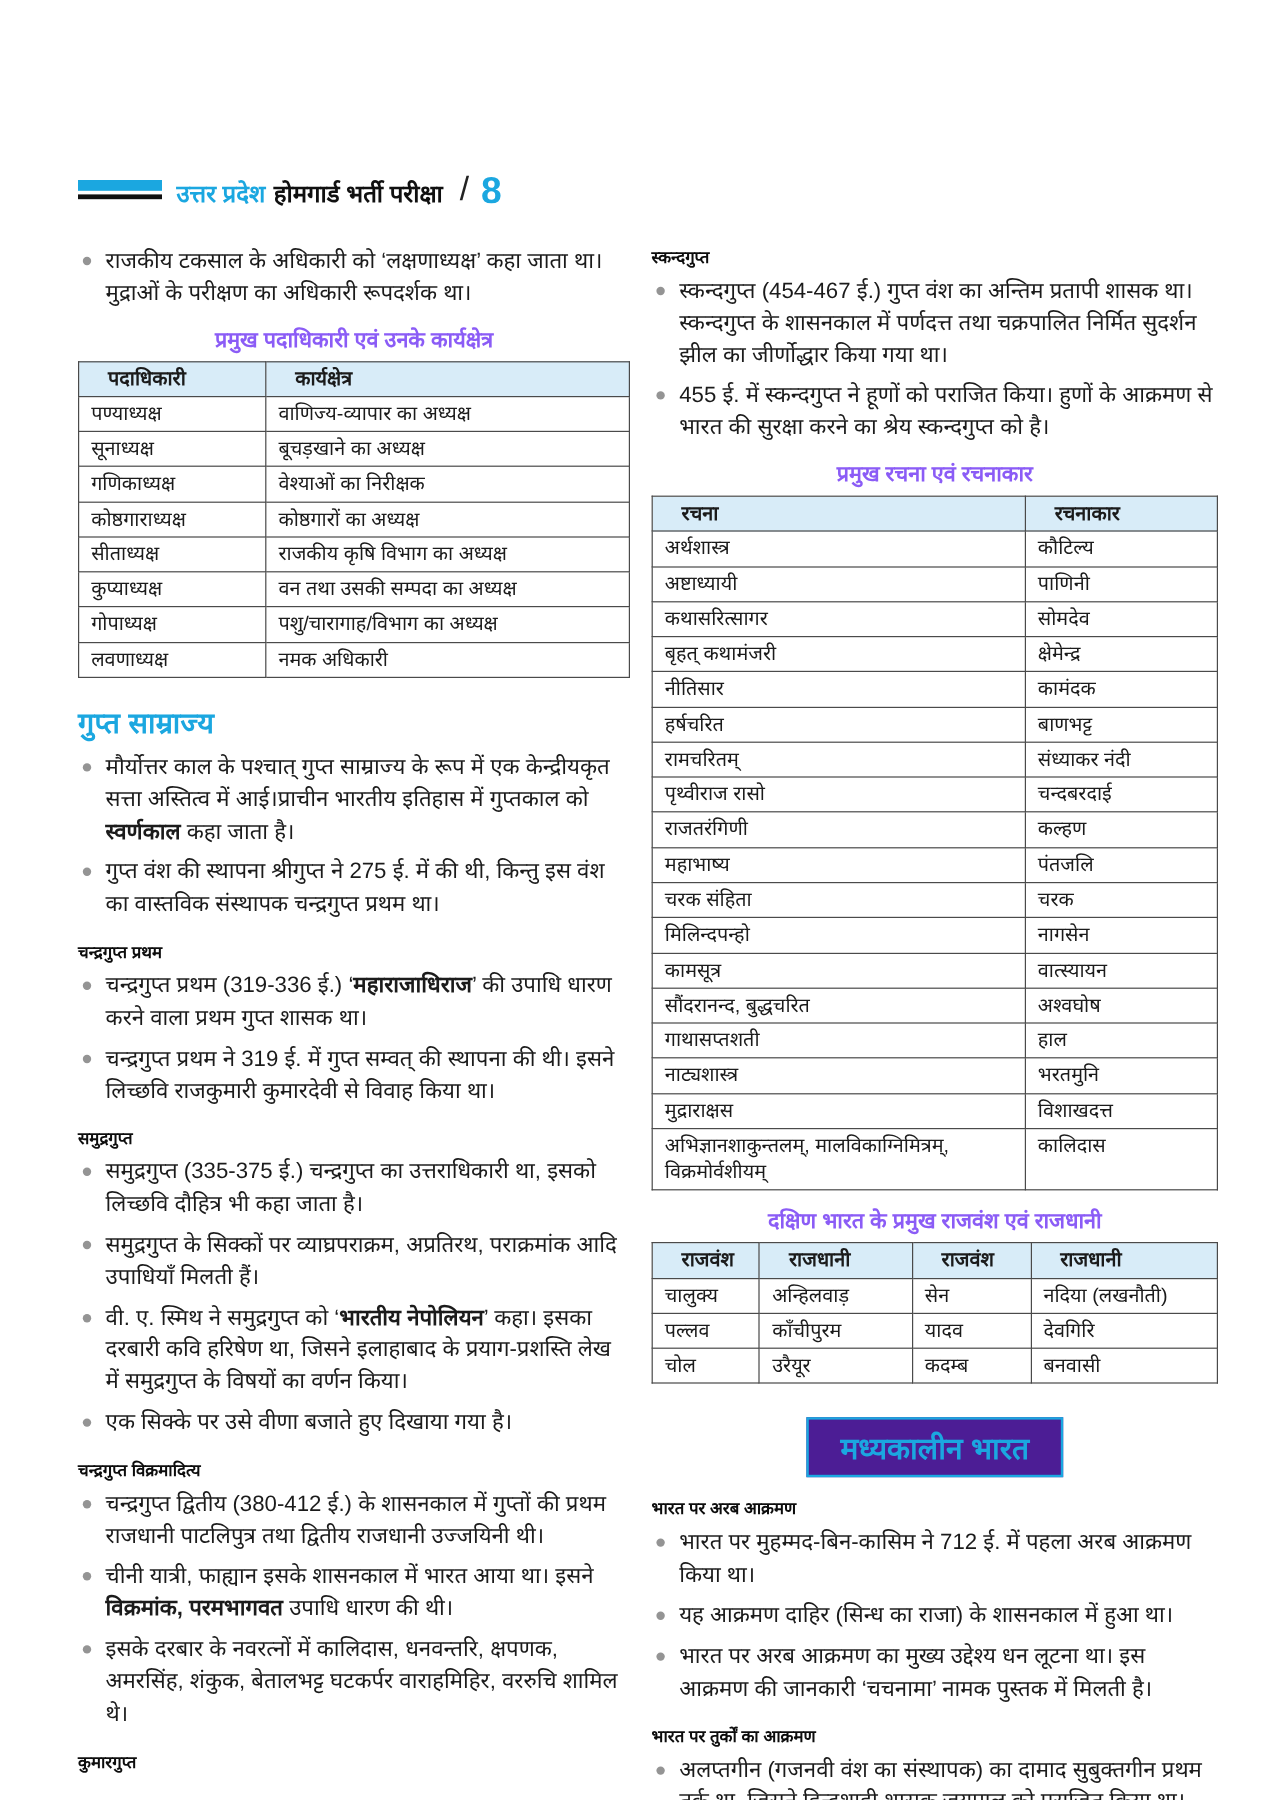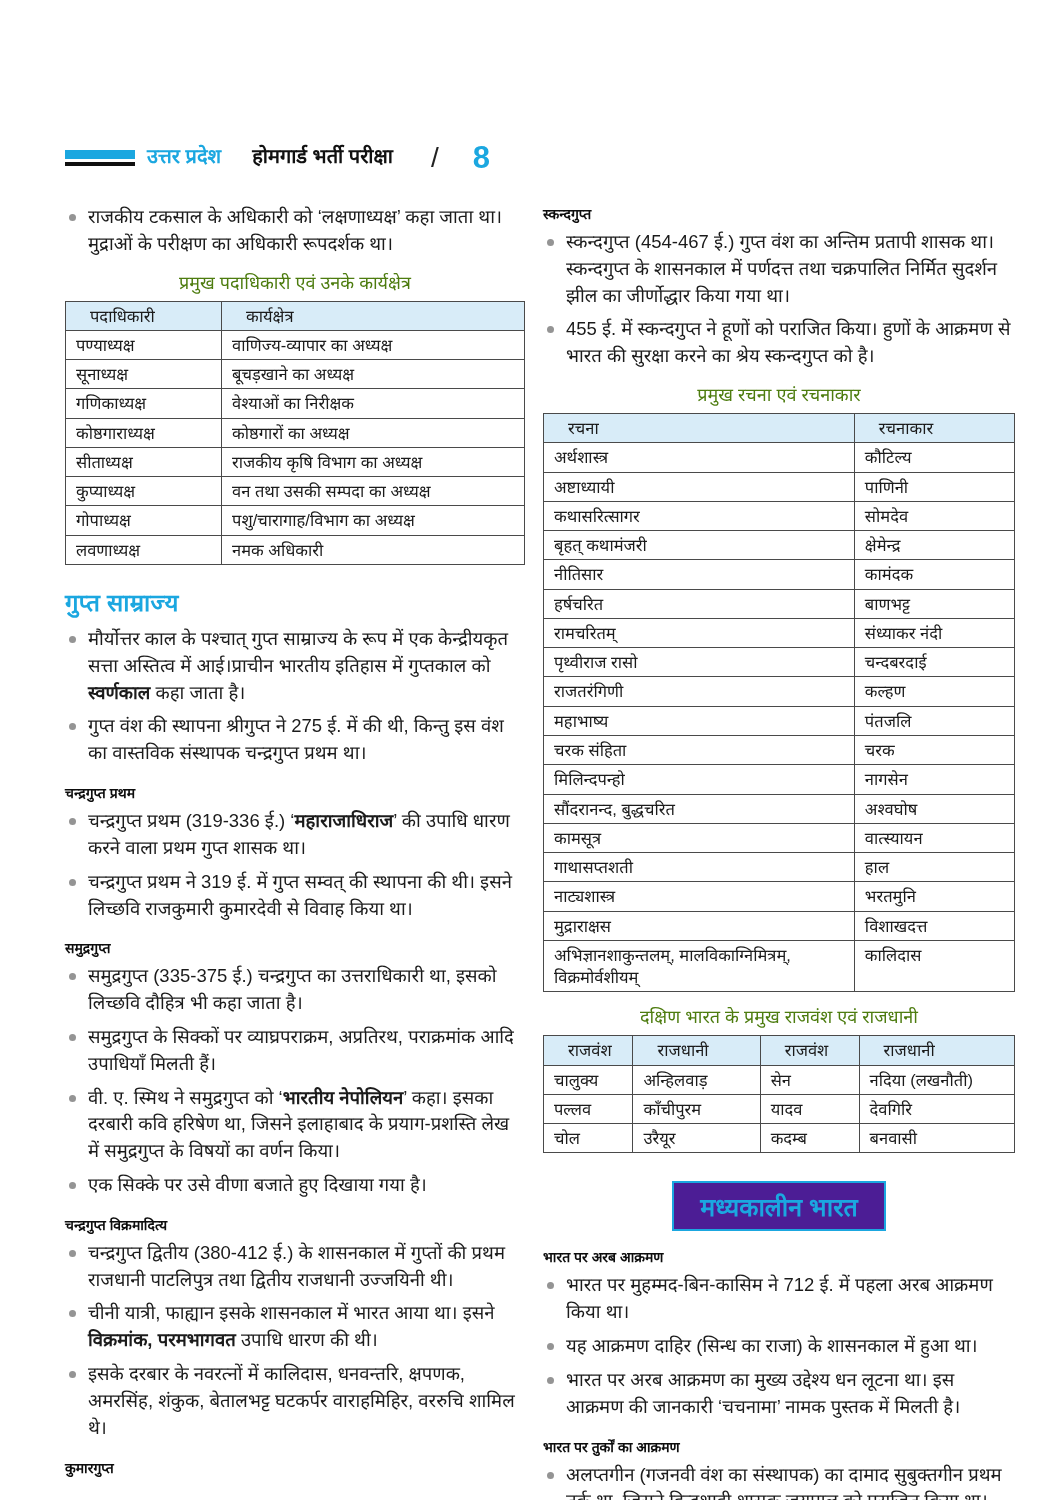--- a/index.html
+++ b/index.html
@@ -14,21 +14,21 @@
     font-family:"Liberation Sans","DejaVu Sans",sans-serif;
     -webkit-font-smoothing:antialiased;
   }
   .page{box-sizing:border-box;width:1060px;height:1500px;padding:142px 45px 40px 65px;overflow:hidden;}
 
   
   .hdr{display:flex;align-items:center;gap:12px;margin-bottom:30px;}
   .hdr-bars{width:70px;display:flex;flex-direction:column;gap:3px;}
   .hdr-bar-blue{height:9px;background:var(--accent);}
   .hdr-bar-black{height:4px;background:#101010;}
-  .hdr-title{font-size:20px;font-weight:bold;white-space:nowrap;display:flex;align-items:flex-start;gap:24px;}
+  .hdr-title{font-size:20px;font-weight:bold;white-space:nowrap;display:flex;align-items:flex-end;}
   .hdr-region{color:var(--accent);margin-right:7px;}
   .hdr-exam{color:#101010;}
   .hdr-slash{font-weight:300;font-size:28px;color:#222;margin:0 10px 0 14px;}
   .hdr-pagenum{color:var(--accent);font-size:31px;font-weight:bold;line-height:1;}
 
   
   .columns{display:flex;gap:18px;align-items:flex-start;}
   .col{box-sizing:border-box;}
   .col-left{width:460px;}
   .col-right{width:472px;}
@@ -38,24 +38,24 @@
   ul.bullets{list-style:none;margin:4px 0 10px 0;padding:0;}
   ul.bullets li{display:flex;gap:12px;margin:0 0 7px 0;font-size:18.5px;line-height:1.45;}
   ul.bullets .dot{flex:0 0 auto;width:7px;height:7px;border-radius:50%;background:#949494;margin-top:10px;margin-left:4px;}
   ul.bullets b{font-weight:bold;}
 
   
   h2.blue-h{color:var(--accent);font-size:24px;font-weight:bold;margin:20px 0 8px 0;letter-spacing:.2px;}
   h3.sub-h{color:#0d0d0d;font-size:14px;font-weight:bold;margin:16px 0 6px 0;}
 
   
-  .tbl-title{text-align:center;font-weight:normal;font-size:18px;margin:12px 0 7px 0;color:#4d7c0f;}
+  .tbl-title{text-align:center;font-weight:bold;font-size:18px;margin:12px 0 7px 0;color:#8b5cf6;}
   table.tbl{width:100%;border-collapse:collapse;font-size:16.5px;margin-bottom:8px;}
   table.tbl th,table.tbl td{border:1px solid var(--border);padding:3px 10px;text-align:left;vertical-align:top;line-height:1.35;}
-  table.tbl th{background:var(--thbg);font-weight:normal;padding-left:24px;}
+  table.tbl th{background:var(--thbg);font-weight:bold;padding-left:24px;}
   table.officials th:first-child,table.officials td:first-child{width:34%;}
   table.works th:first-child,table.works td:first-child{width:66%;}
   table.south th:nth-child(1),table.south td:nth-child(1){width:19%;}
   table.south th:nth-child(2),table.south td:nth-child(2){width:27%;}
   table.south th:nth-child(3),table.south td:nth-child(3){width:21%;}
   table.south th:nth-child(4),table.south td:nth-child(4){width:33%;}
 
   
   .banner-wrap{text-align:center;margin:28px 0 16px 0;}
   .banner{display:inline-block;border:2px solid var(--accent);color:var(--accent);
@@ -261,26 +261,26 @@
             </tr>
             <tr>
               <td>चरक संहिता</td>
               <td>चरक</td>
             </tr>
             <tr>
               <td>मिलिन्दपन्हो</td>
               <td>नागसेन</td>
             </tr>
             <tr>
+              <td>कामसूत्र</td>
+              <td>वात्स्यायन</td>
+            </tr>
+            <tr>
               <td>सौंदरानन्द, बुद्धचरित</td>
               <td>अश्वघोष</td>
-            </tr>
-            <tr>
-              <td>कामसूत्र</td>
-              <td>वात्स्यायन</td>
             </tr>
             <tr>
               <td>गाथासप्तशती</td>
               <td>हाल</td>
             </tr>
             <tr>
               <td>नाट्यशास्त्र</td>
               <td>भरतमुनि</td>
             </tr>
             <tr>

